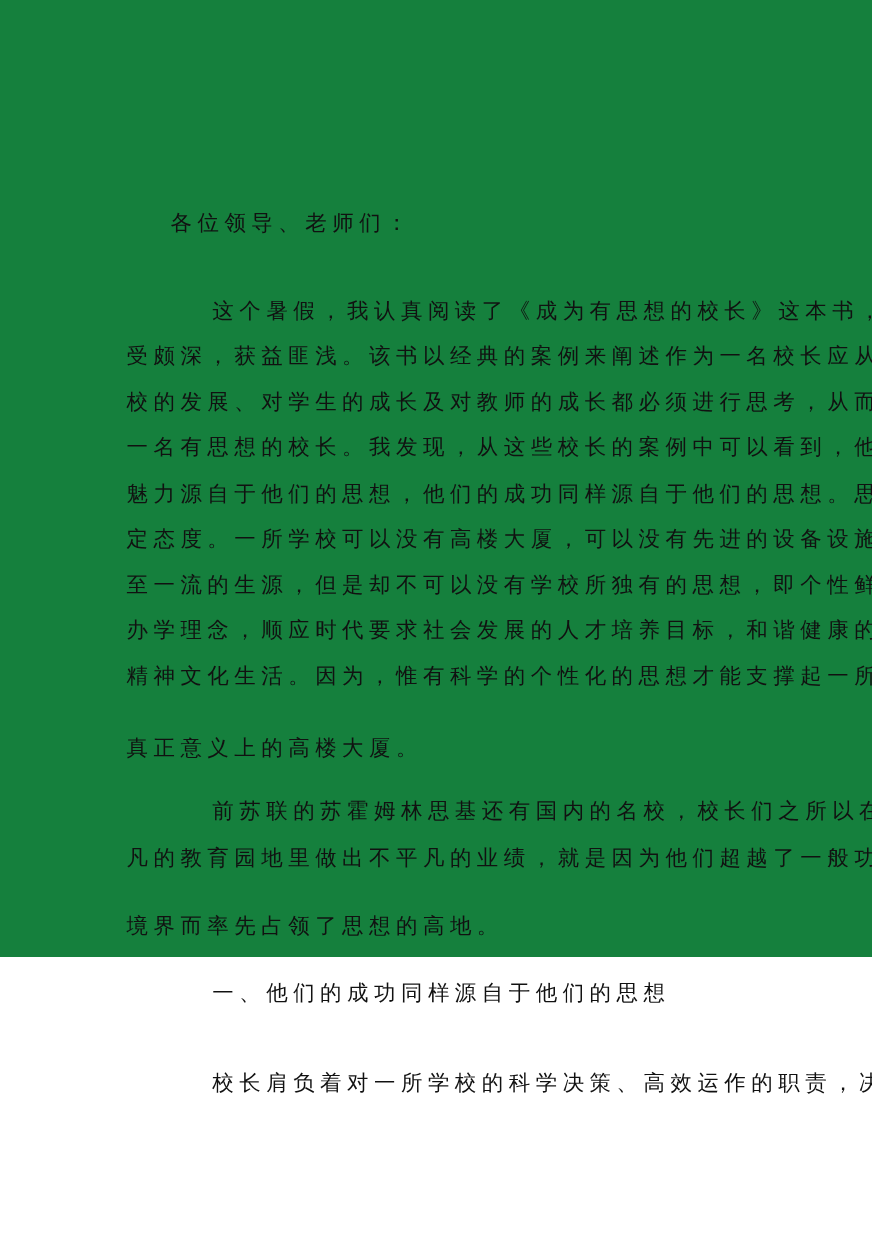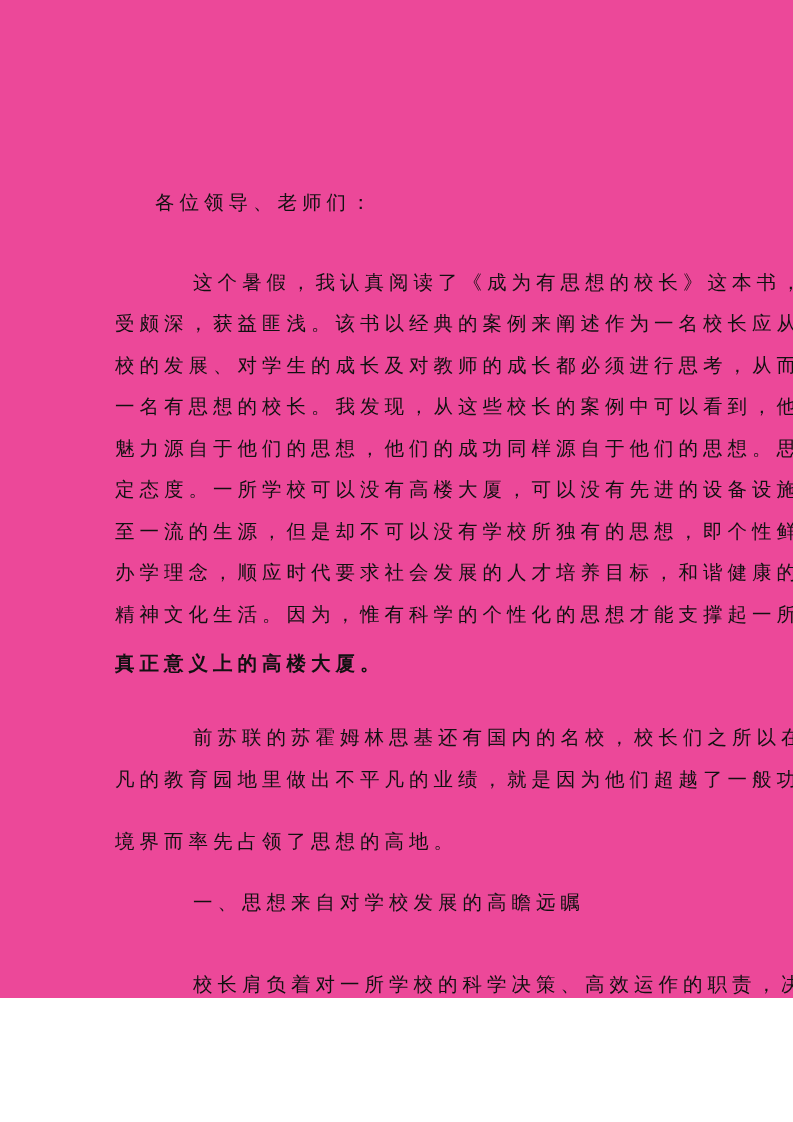--- a/index.html
+++ b/index.html
@@ -1,18 +1,18 @@
 <!DOCTYPE html>
 <html><head>
 <meta charset="utf-8">
 <style>
   html, body { margin: 0; padding: 0; background: #ffffff; }
   body { width: 793px; height: 1122px; position: relative; overflow: hidden;
          font-family: "DejaVu Serif", "Liberation Serif", serif; color: #111; }
-  .page { position: absolute; left: 0; top: 0; width: 793px; height: 998px; background: #ec4899; }
+  .page { position: absolute; left: 0; top: 0; width: 793px; height: 870px; background: #15803d; }
   .line { position: absolute; left: 115px; width: 570px; font-size: 19.5px; line-height: 24px;
           white-space: nowrap; letter-spacing: 5px; }
   .indent { left: 193px; }
   .greet { left: 155px; }
 </style>
 </head>
 <body>
 
 <div class="page">
   <div class="line greet" style="top:191px;">各位领导、老师们：</div>
@@ -20,25 +20,25 @@
   <div>
     <div class="line indent" style="top:271px;">这个暑假，我认真阅读了《成为有思想的校长》这本书，感</div>
     <div class="line" style="top:312px;">受颇深，获益匪浅。该书以经典的案例来阐述作为一名校长应从对学</div>
     <div class="line" style="top:354px;">校的发展、对学生的成长及对教师的成长都必须进行思考，从而成为</div>
     <div class="line" style="top:395px;">一名有思想的校长。我发现，从这些校长的案例中可以看到，他们的</div>
     <div class="line" style="top:437px;">魅力源自于他们的思想，他们的成功同样源自于他们的思想。思想决</div>
     <div class="line" style="top:478px;">定态度。一所学校可以没有高楼大厦，可以没有先进的设备设施，甚</div>
     <div class="line" style="top:520px;">至一流的生源，但是却不可以没有学校所独有的思想，即个性鲜明的</div>
     <div class="line" style="top:561px;">办学理念，顺应时代要求社会发展的人才培养目标，和谐健康的校园</div>
     <div class="line" style="top:603px;">精神文化生活。因为，惟有科学的个性化的思想才能支撑起一所学校</div>
-    <div class="line" style="top:652px;font-weight:bold;">真正意义上的高楼大厦。</div>
+    <div class="line" style="top:668px;">真正意义上的高楼大厦。</div>
   </div>
 
   <div>
     <div class="line indent" style="top:726px;">前苏联的苏霍姆林思基还有国内的名校，校长们之所以在平</div>
     <div class="line" style="top:768px;">凡的教育园地里做出不平凡的业绩，就是因为他们超越了一般功利的</div>
     <div class="line" style="top:830px;">境界而率先占领了思想的高地。</div>
   </div>
 
-  <div class="line indent" style="top:891px;">一、思想来自对学校发展的高瞻远瞩</div>
+  <div class="line indent" style="top:891px;">一、他们的成功同样源自于他们的思想</div>
 
   <div class="line indent" style="top:973px;">校长肩负着对一所学校的科学决策、高效运作的职责，决策</div>
 </div>
 
 </body></html>

